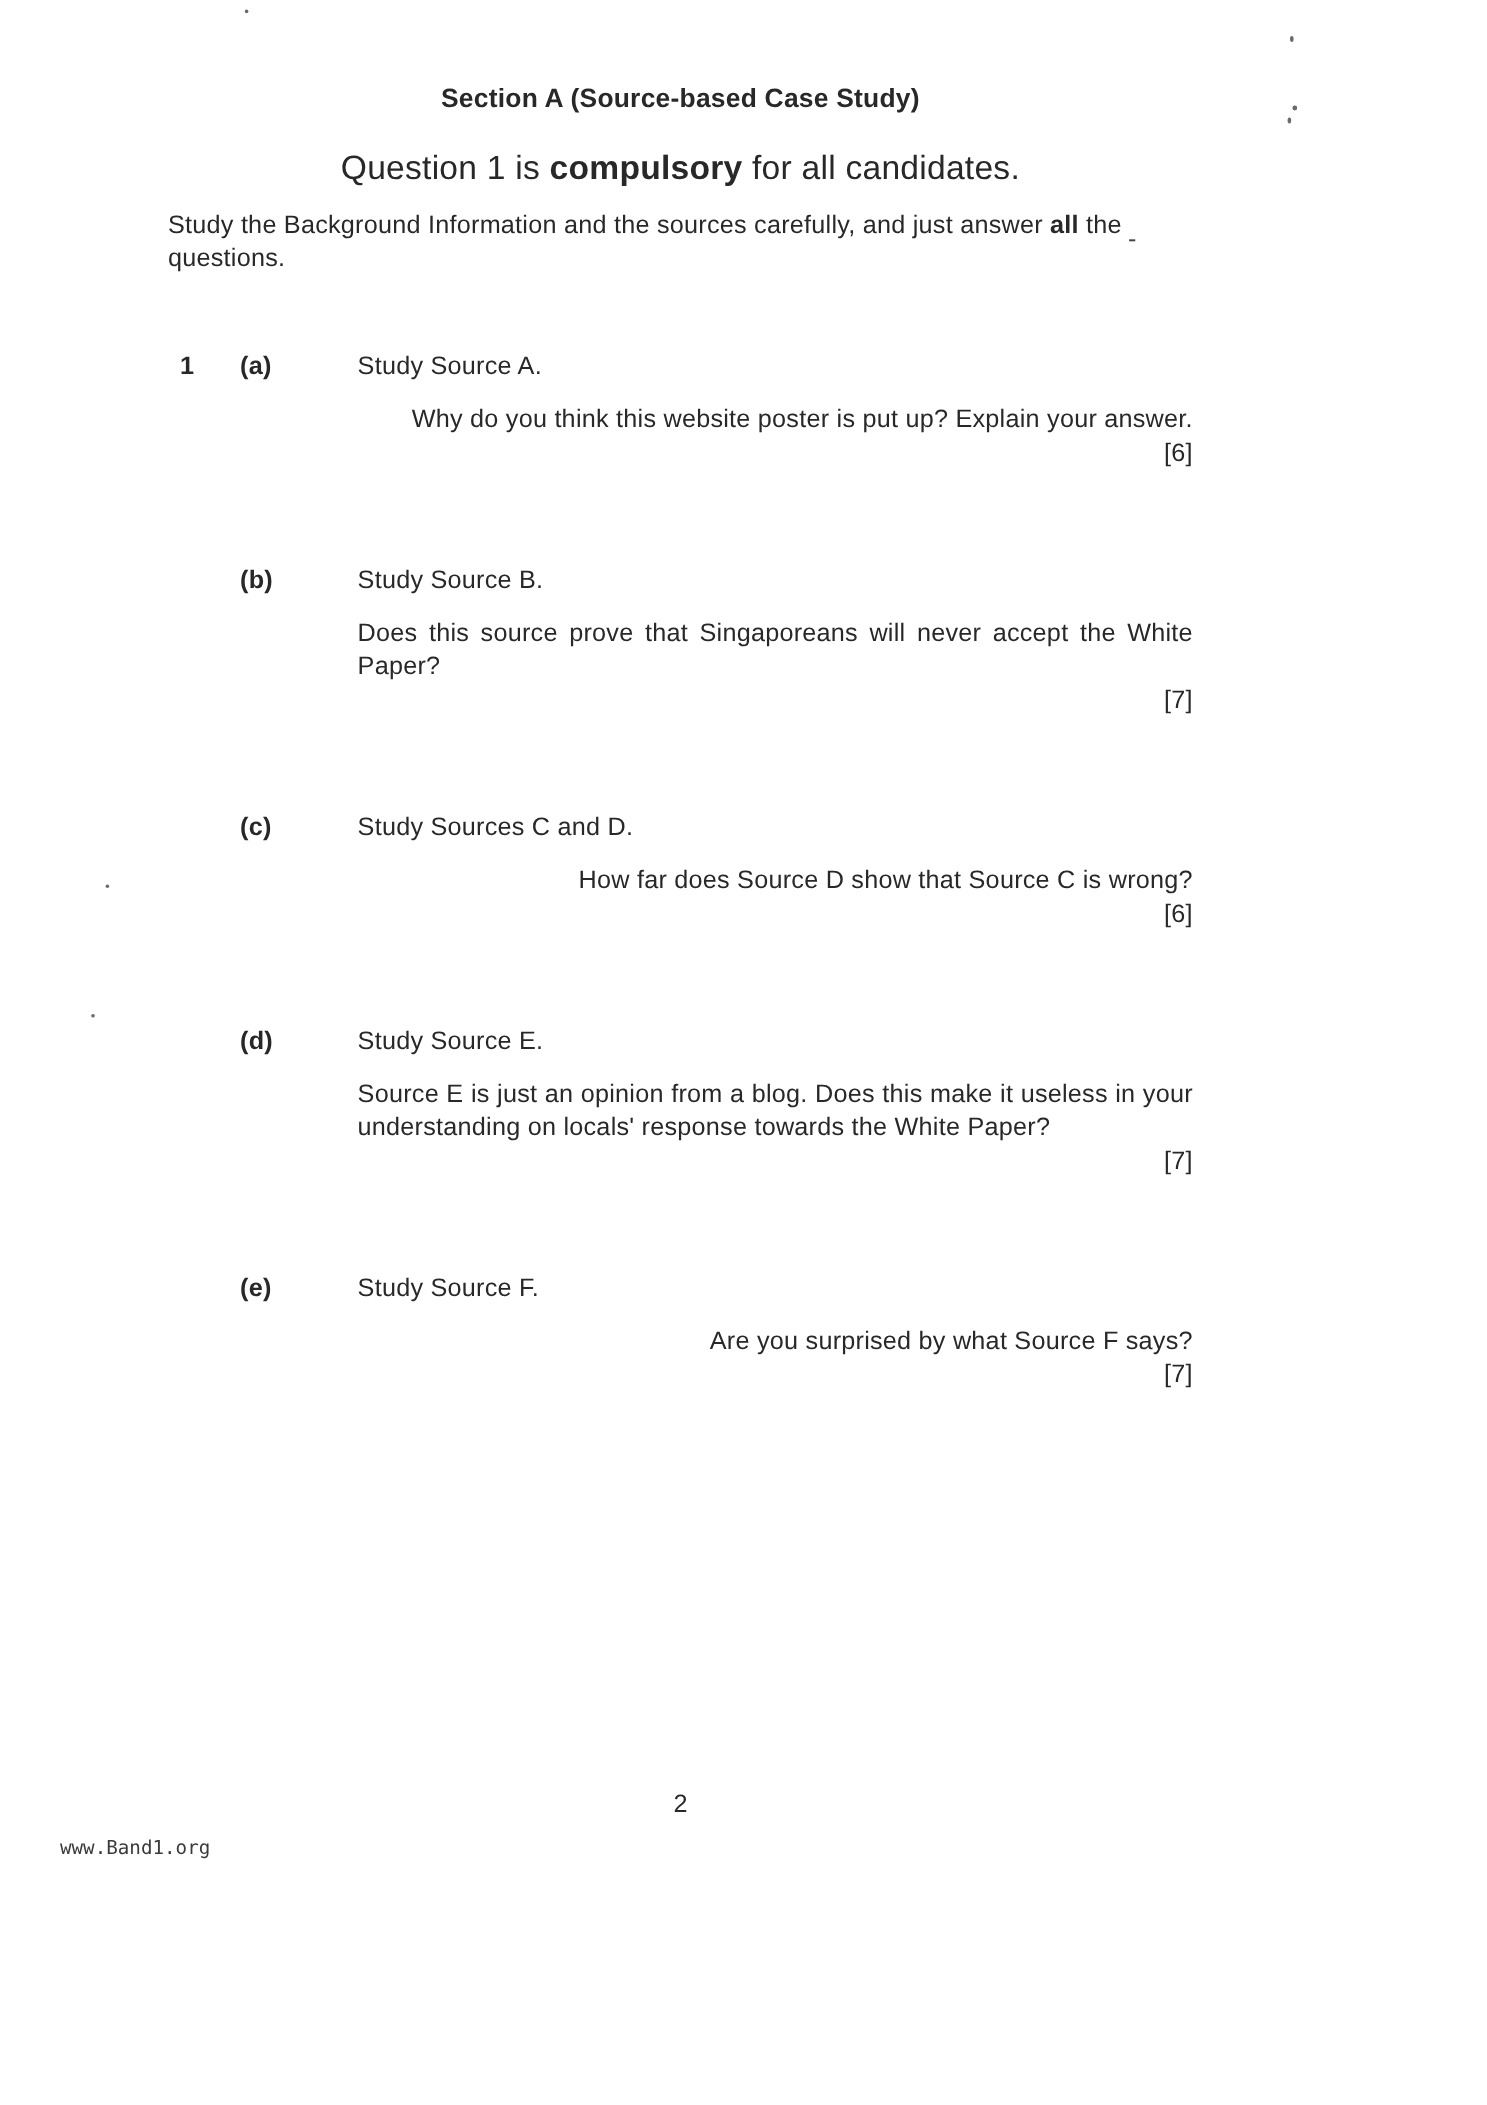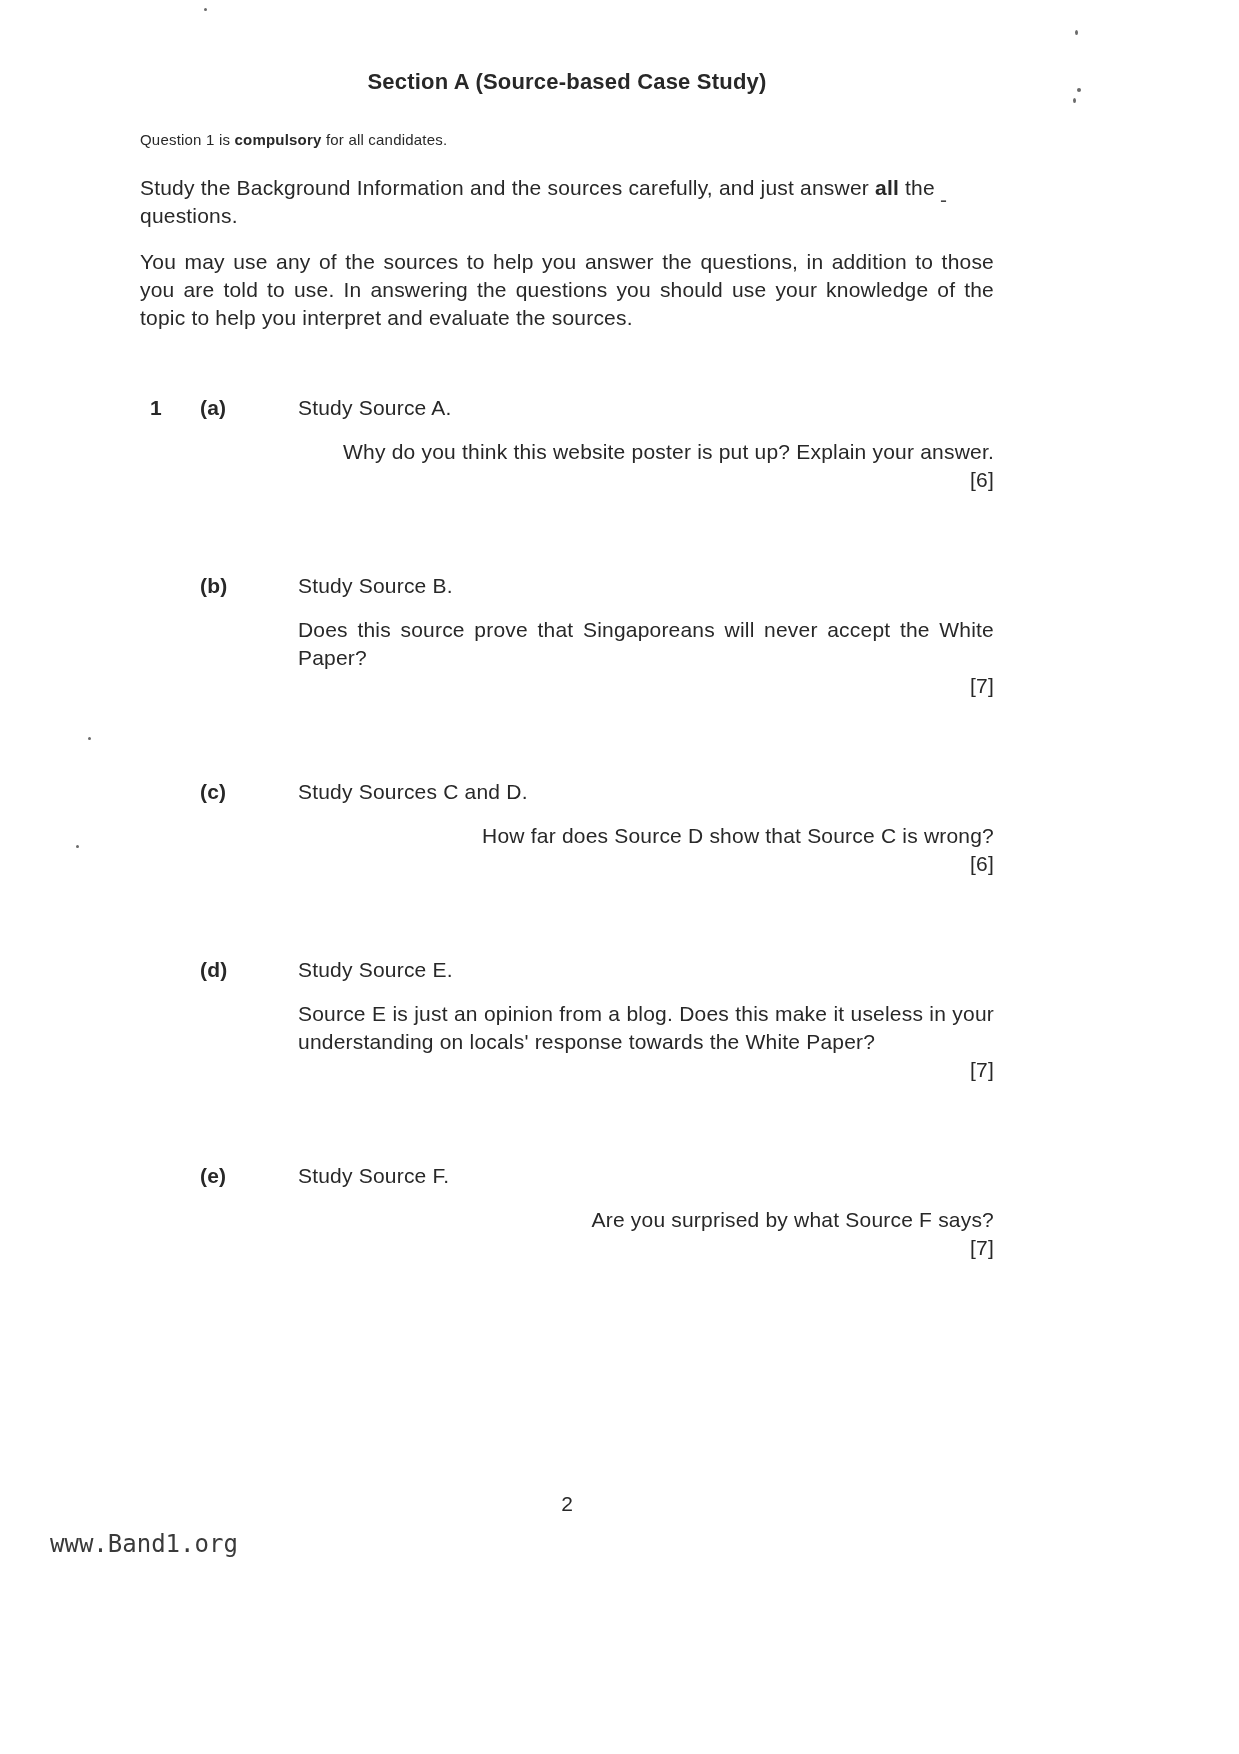--- a/index.html
+++ b/index.html
@@ -19,22 +19,22 @@
     letter-spacing: 0.2px;
   }
   .section-title {
     margin-top: 68px;
     text-align: center;
     font-weight: bold;
     font-size: 22px;
   }
   .subtitle {
     margin-top: 30px;
-    text-align: left;
-    font-size: 15px;
+    text-align: center;
+    font-size: 28px;
   }
   .bold { font-weight: bold; }
   .intro1 { margin: 20px 0 0 0; }
   .intro2 { margin: 18px 0 0 0; text-align: justify; }
   .question {
     display: flex;
     margin-top: 62px;
   }
   .qnum {
     width: 60px;
@@ -80,21 +80,21 @@
     width: 854px;
     text-align: center;
     font-size: 21px;
     color: #282828;
   }
   .watermark {
     position: absolute;
     left: 50px;
     top: 1530px;
     font-family: "DejaVu Sans Mono", monospace;
-    font-size: 24px;
+    font-size: 16px;
     color: #3a3a3a;
   }
   .artifact-dash {
     position: absolute;
     left: 940px;
     top: 188px;
     font-size: 21px;
     color: #444;
   }
   .speck {
@@ -128,21 +128,20 @@
     <div class="section-title">Section A (Source-based Case Study)</div>
 
     <div class="subtitle">
       <span>Question 1 is </span><span class="bold">compulsory</span><span> for all candidates.</span>
     </div>
 
     <p class="intro1">
       <span>Study the Background Information and the sources carefully, and just answer </span><span class="bold">all</span><span> the questions.</span>
     </p>
 
-    <p class="intro2">You may use any of the sources to help you answer the questions, in addition to those you are told to use. In answering the questions you should use your knowledge of the topic to help you interpret and evaluate the sources.</p>
 
     <div class="question">
       <div class="qnum">1</div>
       <div class="parts">
 
         <div class="part">
           <div class="part-label">(a)</div>
           <div class="part-body">
             <p class="instruction">Study Source A.</p>
             <div class="qrow">

